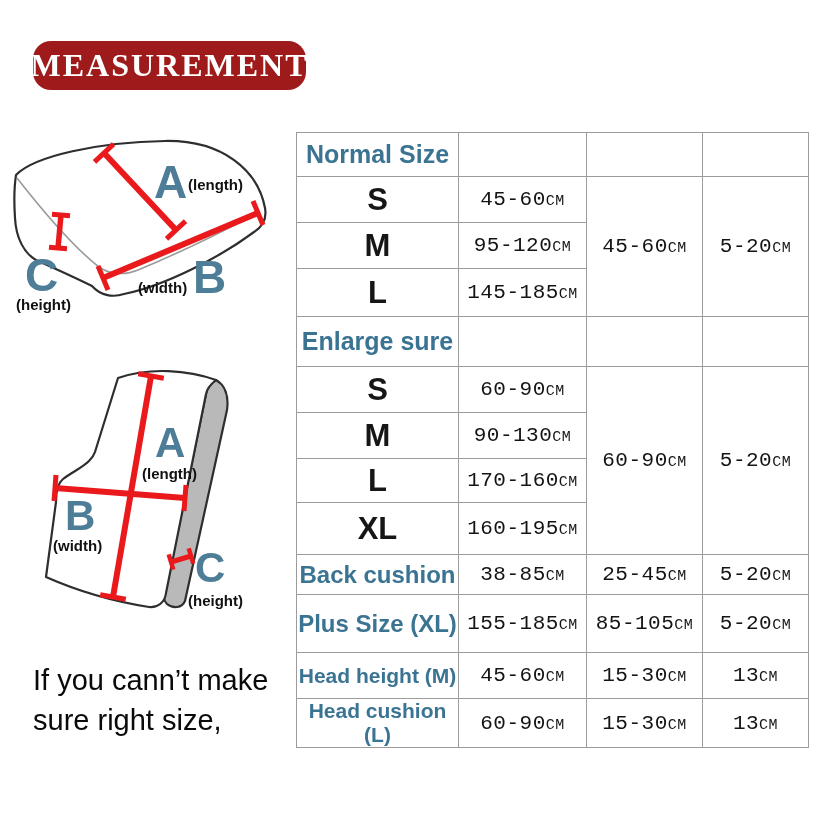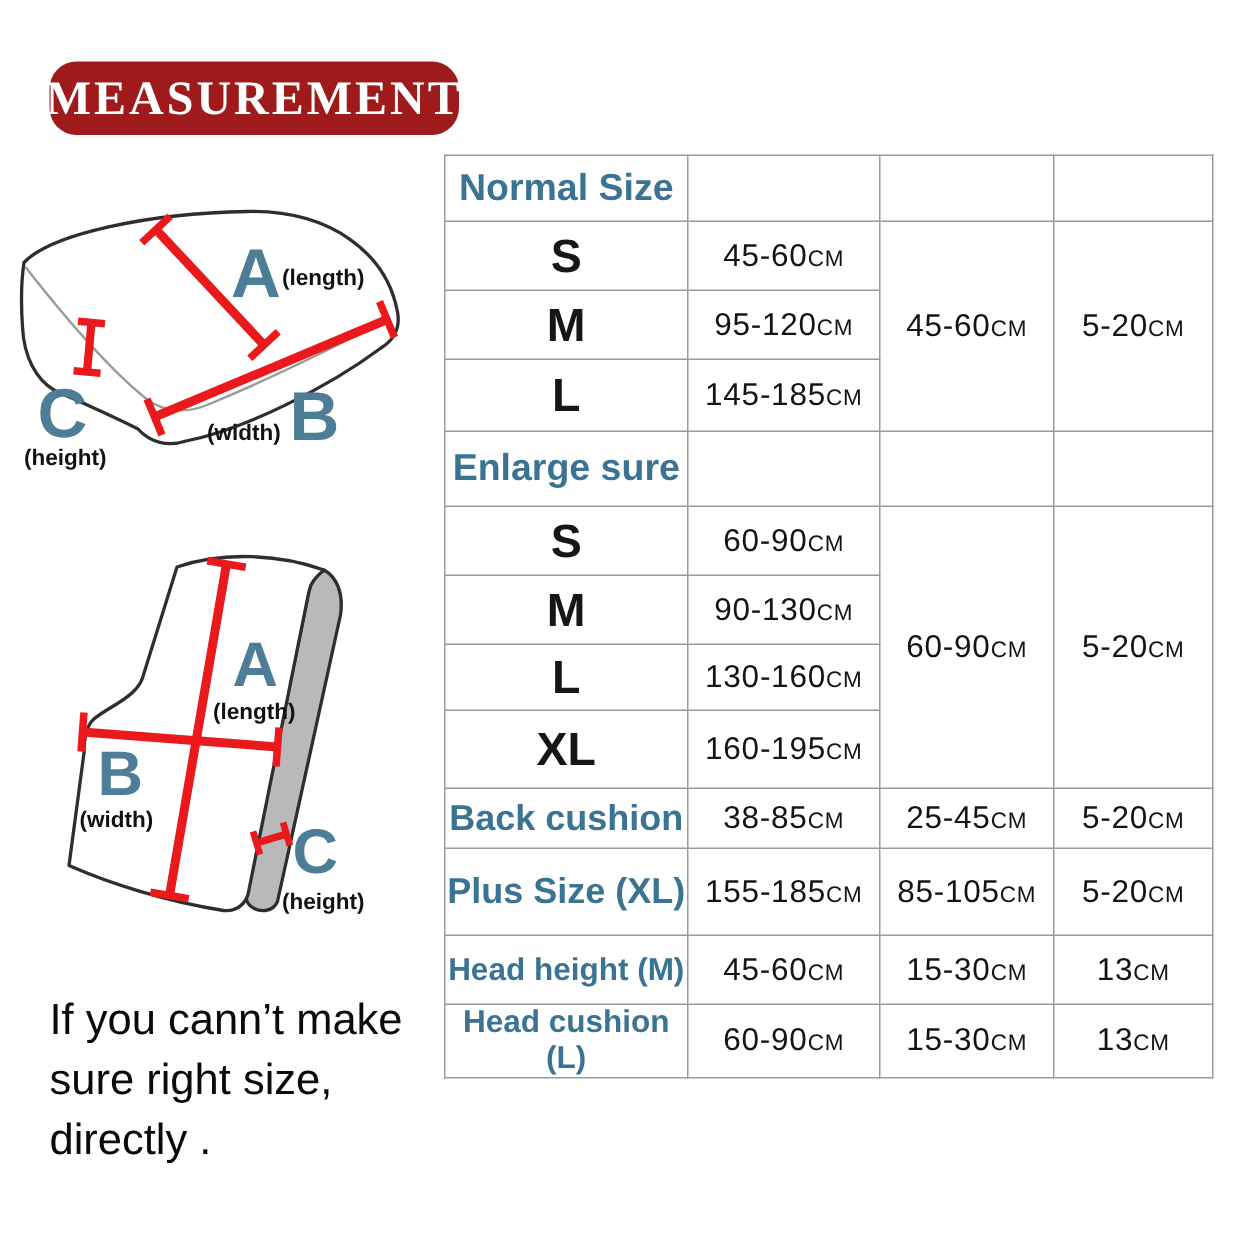--- a/index.html
+++ b/index.html
@@ -12,39 +12,39 @@
     position:absolute;left:33px;top:19px;width:273px;height:49px;
     background:#9e1a1b;border-radius:18px;
     display:flex;align-items:center;justify-content:center;margin-top:22px;
   }
   .banner span{
     font-family:"Liberation Serif",serif;font-weight:bold;color:#ffffff;
     font-size:32px;letter-spacing:2px;
   }
   
   table.size-table{
-    position:absolute;left:296px;top:103px;width:512px;
+    position:absolute;left:296px;top:132px;width:512px;
     border-collapse:collapse;table-layout:fixed;
   }
   table.size-table td{
     border:1px solid #9b9b9b;text-align:center;vertical-align:middle;
     padding:0;overflow:hidden;background:#ffffff;
   }
   tr.rh1{height:44px}  tr.rh2{height:46px}  tr.rh3{height:46px}  tr.rh4{height:48px}
   tr.rh5{height:50px}  tr.rh6{height:46px}  tr.rh7{height:46px}  tr.rh8{height:44px}
   tr.rh9{height:52px}  tr.rh10{height:40px} tr.rh11{height:58px}
   tr.rh12{height:46px} tr.rh13{height:46px}
   td.sec{color:#3b7493;font-weight:700;font-size:25px;background:#ffffff;}
   td.head{
     background:#585657;color:#ffffff;font-weight:700;font-size:20px;
     letter-spacing:1.5px;
   }
   td.size{background:#dcc2dc;font-weight:700;font-size:31px;color:#161616;}
   td.val{
-    font-family:Liberation Sans, sans-serif;font-size:21px;color:#141414;
+    font-family:Liberation Mono, monospace;font-size:21px;color:#141414;
     letter-spacing:0.5px;
   }
   td.val .unit{font-size:15px;letter-spacing:0.5px;}
   td.rowlab{color:#3b7493;font-weight:700;}
   td.rowlab.big{font-size:24px;margin-left:40px;}
   td.rowlab.small{font-size:21px;}
   
   .diag{position:absolute;}
   #seat-diagram{left:4px;top:118px;}
   #back-diagram{left:25px;top:358px;}
@@ -175,21 +175,21 @@
       <td class="val"><span>60-90</span><span class="unit">CM</span></td>
       <td class="val" rowspan="4"><span>60-90</span><span class="unit">CM</span></td>
       <td class="val" rowspan="4"><span>5-20</span><span class="unit">CM</span></td>
     </tr>
     <tr class="rh7">
       <td class="size">M</td>
       <td class="val"><span>90-130</span><span class="unit">CM</span></td>
     </tr>
     <tr class="rh8">
       <td class="size">L</td>
-      <td class="val"><span>130-160</span><span class="unit">CM</span></td>
+      <td class="val"><span>170-160</span><span class="unit">CM</span></td>
     </tr>
     <tr class="rh9">
       <td class="size">XL</td>
       <td class="val"><span>160-195</span><span class="unit">CM</span></td>
     </tr>
 
     <tr class="rh10">
       <td class="rowlab big">Back cushion</td>
       <td class="val"><span>38-85</span><span class="unit">CM</span></td>
       <td class="val"><span>25-45</span><span class="unit">CM</span></td>
@@ -212,14 +212,13 @@
       <td class="val"><span>60-90</span><span class="unit">CM</span></td>
       <td class="val"><span>15-30</span><span class="unit">CM</span></td>
       <td class="val"><span>13</span><span class="unit">CM</span></td>
     </tr>
   </tbody>
 </table>
 
 <div class="note">
   <div>If you cann’t make</div>
   <div>sure right size,</div>
-  <div>directly .</div>
 </div>
 
 </body></html>

